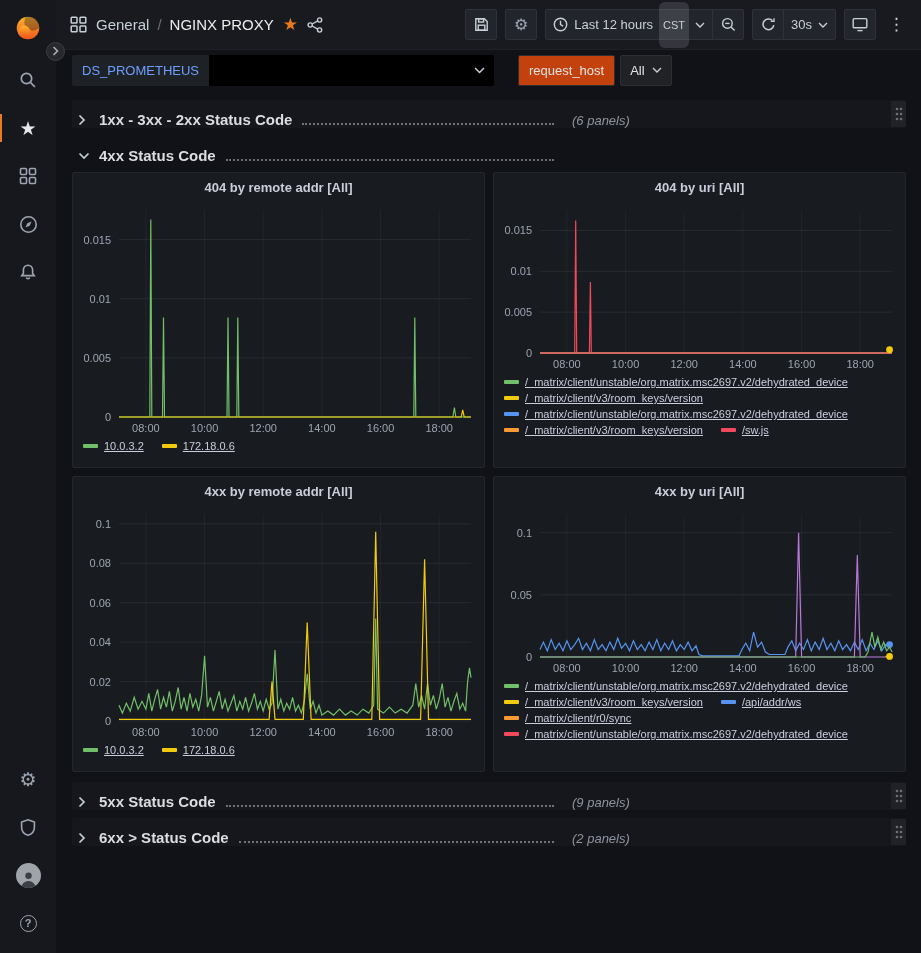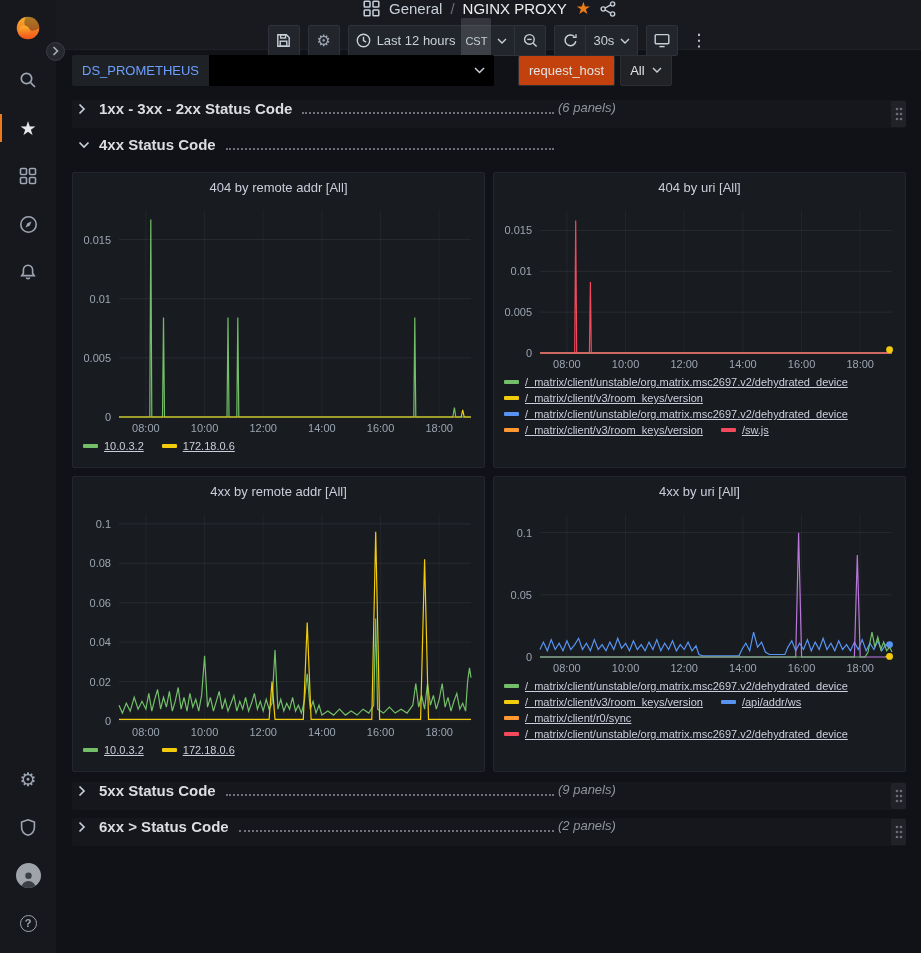--- a/index.html
+++ b/index.html
@@ -37,41 +37,41 @@
   .expand-btn {
     position:absolute; left:46px; top:42px; width:19px; height:19px; border-radius:50%;
     background:#26282e; border:1px solid #3a3d44; color:#aab0b8; font-size:12px;
     display:flex; align-items:center; justify-content:center; cursor:pointer; z-index:6; padding-bottom:2px;
   }
 
   
   main { flex:1; display:flex; flex-direction:column; min-width:0; }
   .topbar {
     height:50px; background:#191a20; border-bottom:1px solid #202127;
-    display:flex; align-items:center; padding:0 12px 0 14px; gap:8px; flex-shrink:0;flex-direction:column;
+    display:flex; align-items:center; padding:0 12px 0 14px; gap:8px; flex-shrink:0;
   }
   .tb-left { display:flex; align-items:center; gap:9px; flex:1; min-width:0; }
   .breadcrumb { display:flex; align-items:center; gap:8px; }
   .crumb { font-size:15px; color:#c7d0d9; text-decoration:none; cursor:pointer; }
   .crumb.title { color:#eceded; font-weight:500; }
   .crumb-sep { color:#6c7077; font-size:15px; }
   .star-fav { color:#eb7b18; font-size:17px; cursor:pointer; line-height:1; }
   .icon { display:flex; align-items:center; justify-content:center; cursor:pointer; }
   .tb-right { display:flex; align-items:center; gap:8px; }
   .iconbtn {
     height:31px; min-width:32px; background:#22252b; border:1px solid #2f323a; border-radius:2px;
     color:#c7d0d9; display:flex; align-items:center; justify-content:center; gap:6px;
     cursor:pointer; font-family:"Liberation Sans",sans-serif; font-size:13px; padding:0 7px;
   }
   .btn-group { display:flex; }
   .btn-group .iconbtn { border-radius:0; }
   .btn-group .iconbtn:first-child { border-radius:2px 0 0 2px; }
   .btn-group .iconbtn:last-child { border-radius:0 2px 2px 0; margin-left:-1px; }
   .tz-badge {
-    background:rgba(204,204,220,0.16); color:#c7d0d9; font-size:11px; padding:17px 4px; border-radius:1px;
+    background:rgba(204,204,220,0.16); color:#c7d0d9; font-size:11px; padding:17px 4px; border-radius:6px;
   }
   .kebab { background:none; border:none; color:#c7d0d9; font-size:17px; cursor:pointer; padding:0 4px; }
 
   
   .subbar { height:38px; display:flex; align-items:center; padding:2px 16px 0 16px; gap:10px; flex-shrink:0; }
   .var-group { display:flex; align-items:stretch; }
   .var-label {
     display:flex; align-items:center; padding:0 10px; height:31px; background:#1e2126;
     border-radius:2px 0 0 2px; color:#6e9fff; font-size:13px; font-weight:500;
   }
@@ -81,41 +81,41 @@
     display:flex; align-items:center; justify-content:flex-end; padding:0 9px; cursor:pointer;
   }
   .var-select {
     display:flex; align-items:center; gap:7px; height:31px; padding:0 9px; margin-left:5px;
     background:#202226; border:1px solid #2c2e33; border-radius:2px; color:#e3e4e6; font-size:13px; cursor:pointer;
   }
 
   
   .content { flex:1; padding:8px 15px 0 16px; overflow:hidden; }
   .row-header {
-    display:flex; align-items:flex-start; height:28px; margin:4px 0 8px 0; position:relative; cursor:pointer;
+    display:flex; align-items:flex-end; height:28px; margin:4px 0 8px 0; position:relative; cursor:pointer;gap:14px;
   }
   .row-header.collapsed { background:rgba(255,255,255,0.025); border-radius:2px; }
   .row-left { display:flex; align-items:center; width:486px; min-width:0; padding-left:6px; }
   .row-chevron { width:16px; color:#c7d0d9; display:flex; align-items:center; margin-right:5px; }
   .row-title { font-size:15px; font-weight:700; color:#dcdde0; white-space:nowrap; }
   .leader { flex:1; border-bottom:2px dotted rgba(204,204,220,0.5); margin:0 4px 0 10px; transform:translateY(4px); min-width:20px; }
   .row-count { font-size:13px; font-style:italic; color:#8e949e; }
   .row-handle {
     position:absolute; right:0; top:1px; bottom:1px; width:15px; display:flex; align-items:center;
     justify-content:center; background:rgba(255,255,255,0.05); border-radius:0 2px 2px 0; cursor:grab;
   }
 
   .grid4 { display:grid; grid-template-columns:1fr 1fr; gap:8px; margin-bottom:10px; }
   .panel {
     background:#181b1f; border:1px solid #24262e; border-radius:2px; height:296px;
     display:flex; flex-direction:column; overflow:hidden;
   }
   .panel-title {
     height:28px; flex-shrink:0; display:flex; align-items:center; justify-content:center;
-    font-size:13px; font-weight:400; color:#ccccdc; cursor:pointer;
+    font-size:13px; font-weight:700; color:#ccccdc; cursor:pointer;
   }
   .chart { width:100%; flex-shrink:0; cursor:crosshair; }
   .chart.tall { height:236px; }
   .chart.short { height:172px; }
   .chart text { font-family:"Liberation Sans",sans-serif; }
   .legend { flex:1; overflow:hidden; padding:3px 8px 0 10px; }
   .legend-row { display:flex; gap:18px; align-items:center; margin-bottom:4px; white-space:nowrap; }
   .legend-item { display:inline-flex; gap:6px; align-items:center; font-size:11px; color:#ccccdc; cursor:pointer;text-decoration:underline; }
   .legend-mark { width:15px; height:4px; border-radius:1px; display:inline-block; flex-shrink:0; }
 

